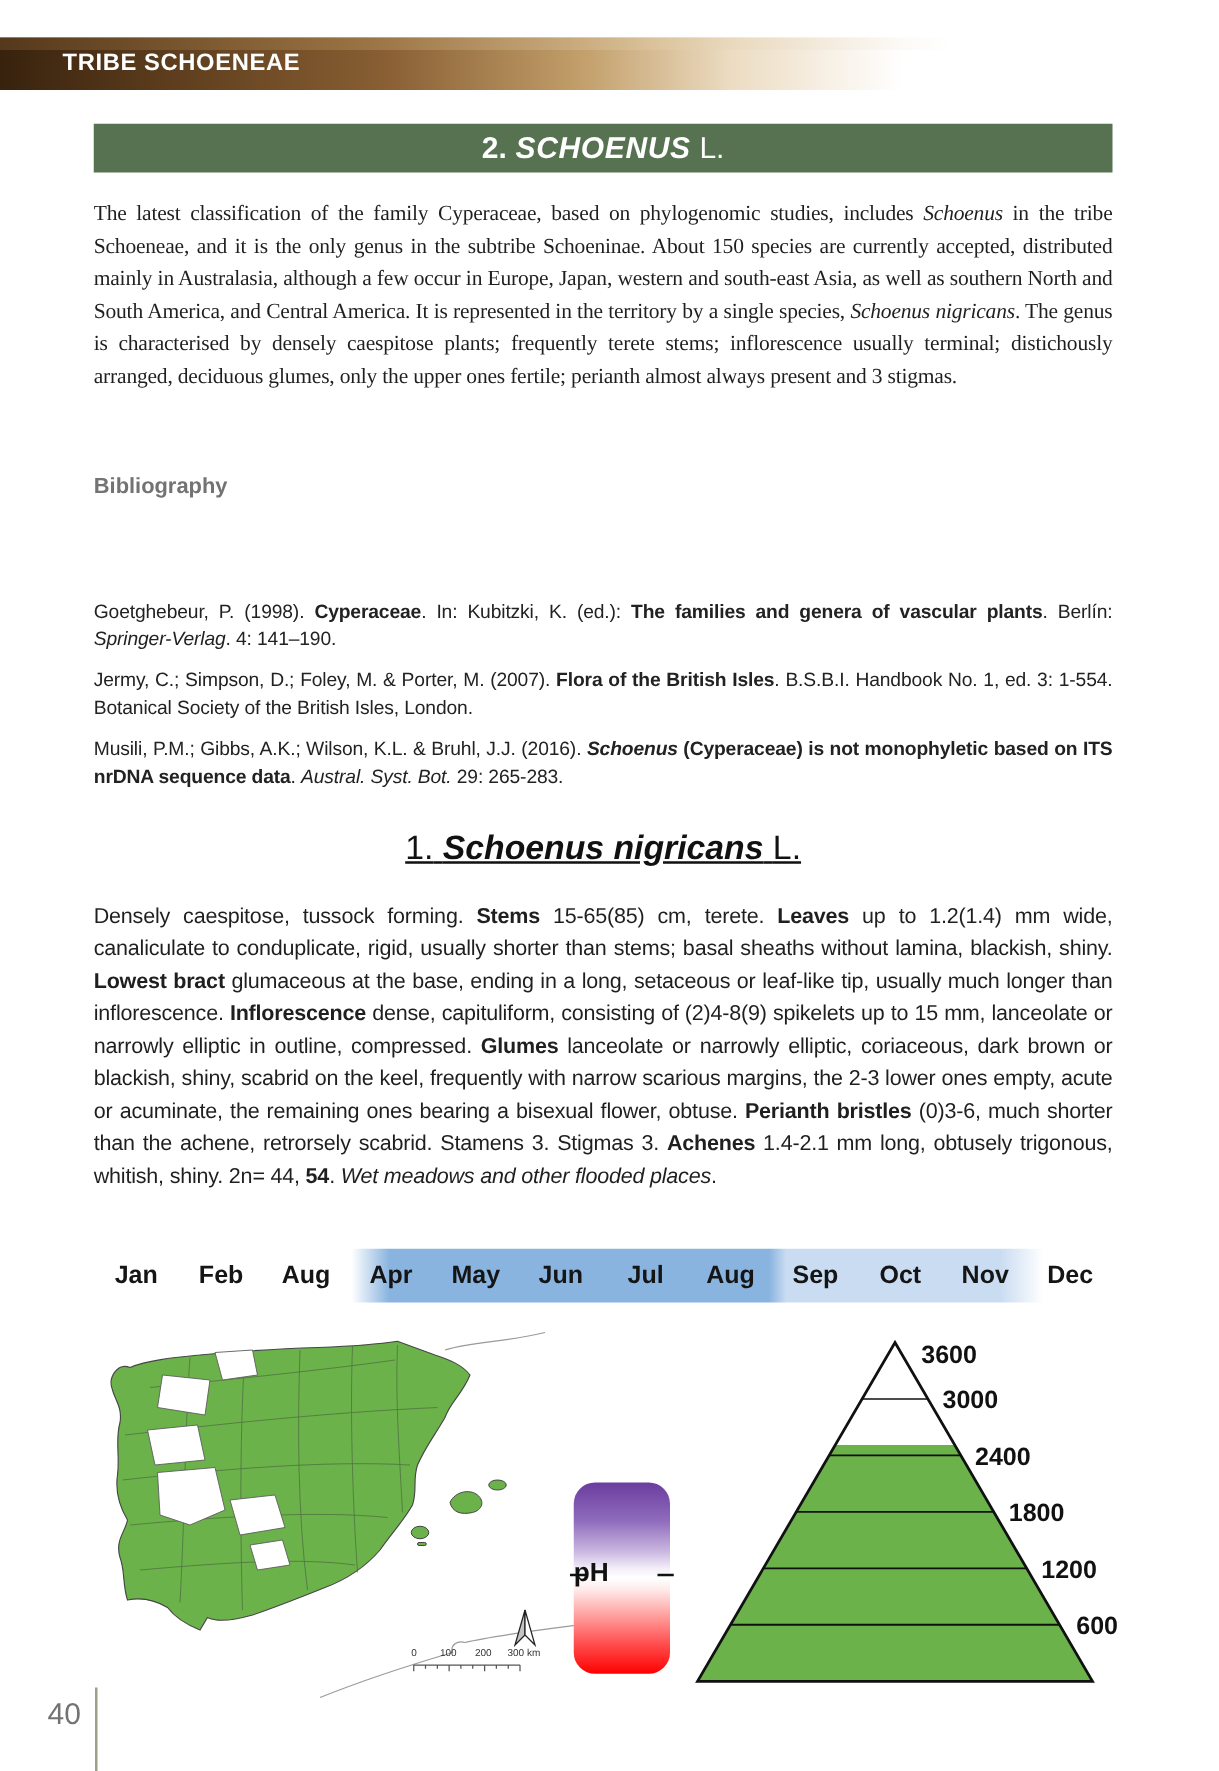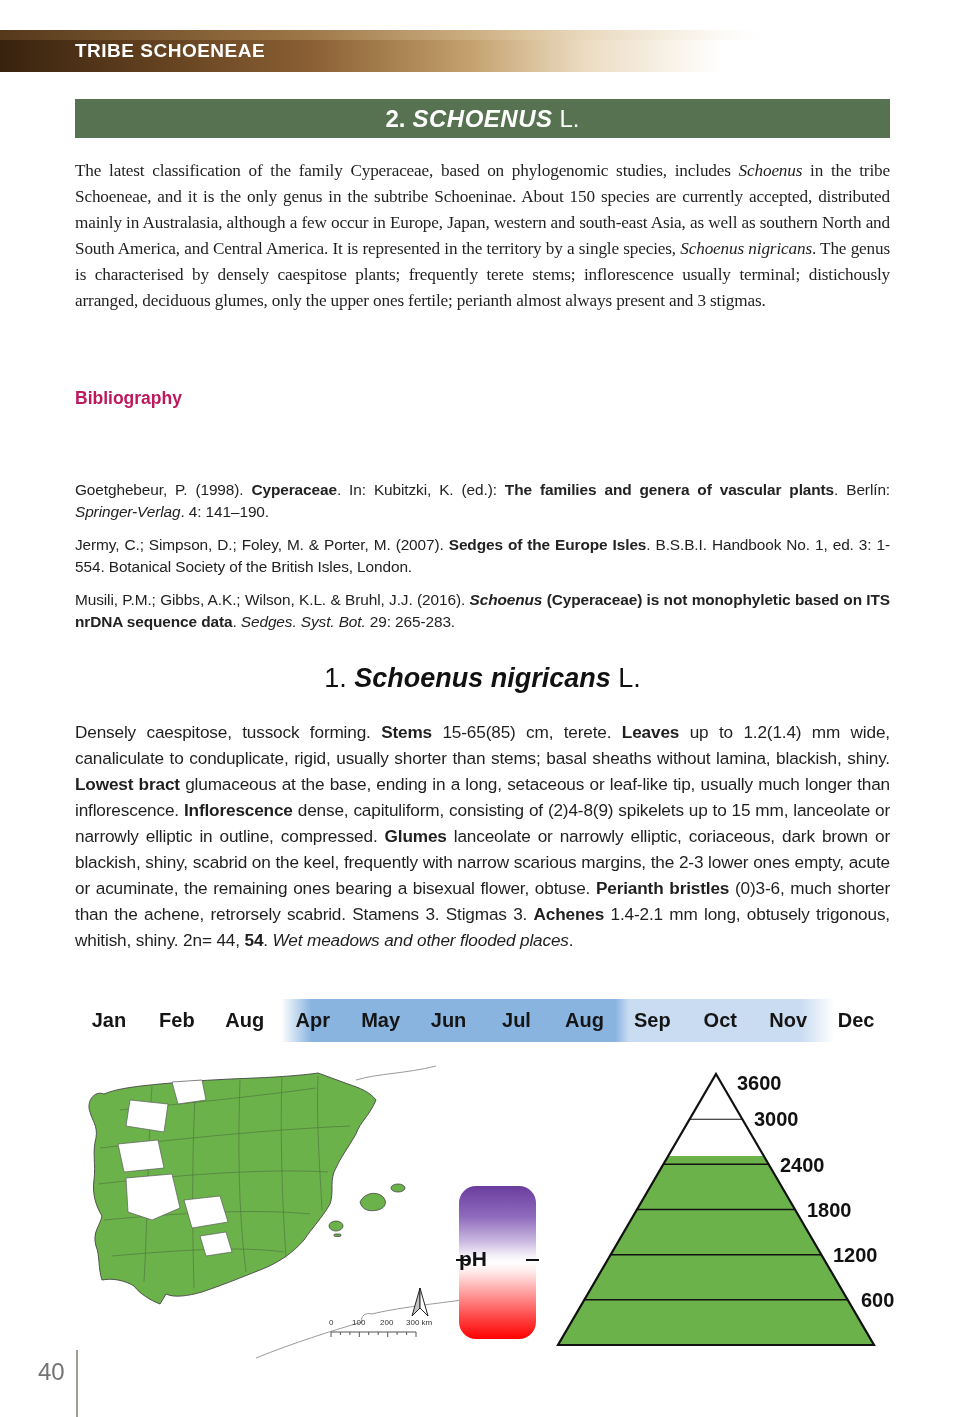--- a/index.html
+++ b/index.html
@@ -5,46 +5,46 @@
   html,body{margin:0;padding:0;background:#ffffff;}
   .page{position:relative;width:975px;height:1417px;background:#fff;overflow:hidden;
         font-family:"Liberation Sans", sans-serif;color:#1f1f1f;}
 
   
   .header-bar{position:absolute;top:30px;left:0;width:100%;height:42px;
     background:linear-gradient(90deg,#38220e 0%,#5d3d1d 14%,#8a6034 32%,#c3a06c 48%,#ecdcc2 60%,#ffffff 74%);
     display:flex;align-items:center;}
   .header-bar::before{content:"";position:absolute;top:0;left:0;width:100%;height:10px;
     background:linear-gradient(90deg,#6d4b26 0%,#a8824f 28%,#e0cba6 55%,#ffffff 78%);opacity:.55;}
-  .header-label{position:relative;padding-left:75px;color:#fff;font-weight:700;font-size:19px;letter-spacing:.5px;}
+  .header-label{position:relative;padding-left:50px;color:#fff;font-weight:700;font-size:19px;letter-spacing:.5px;}
 
   
   .genus-bar{position:absolute;top:99px;left:75px;width:815px;height:39px;background:#577250;
     display:flex;align-items:center;justify-content:center;color:#fff;font-size:24px;gap:7px;}
   .g-num{font-weight:700;}
   .g-name{font-weight:700;font-style:italic;letter-spacing:.5px;}
   .g-auth{font-weight:400;}
 
   
   .para{position:absolute;left:75px;width:815px;margin:0;text-align:justify;
     font-size:17.2px;line-height:26px;letter-spacing:-0.15px;}
   .intro{top:158px;font-family:Liberation Serif, serif;}
   .desc{top:719px;}
   .rt-b{font-weight:700;}
   .rt-i{font-style:italic;}
 
   
-  .bib-head{position:absolute;top:388px;left:75px;margin:0;font-size:17.5px;font-weight:700;color:#be185d;text-align:center;}
+  .bib-head{position:absolute;top:378px;left:75px;margin:0;font-size:17.5px;font-weight:700;color:#737373;text-align:center;}
   .bib{position:absolute;left:75px;width:815px;margin:0;text-align:justify;
     font-size:15.4px;line-height:22px;letter-spacing:-0.1px;color:#222;}
   .bib1{top:424px;} .bib2{top:479px;} .bib3{top:534px;} .bib4{top:589px;}
 
   
   .species-title{position:absolute;top:663px;left:75px;width:815px;margin:0;text-align:center;
-    font-size:27px;font-weight:400;color:#111;}
+    font-size:27px;font-weight:400;color:#111;text-decoration:underline;}
   .sp-name{font-weight:700;font-style:italic;}
   .sp-auth{font-weight:300;}
 
   
   .months{position:absolute;top:999px;left:75px;width:815px;height:43px;display:flex;
     background:linear-gradient(90deg,
       rgba(138,180,224,0) 25.3%, #8ab4e0 29%, #8ab4e0 66.3%,
       #cadcf2 68%, #cadcf2 89%, rgba(202,220,242,0) 93.2%);}
   .month{flex:1;text-align:center;line-height:43px;font-weight:700;font-size:20px;color:#151515;}
 
@@ -80,22 +80,22 @@
   <div class="genus-bar">
     <span class="g-num">2.</span>
     <span class="g-name">SCHOENUS</span>
     <span class="g-auth">L.</span>
   </div>
 
   <p class="para intro"><span>The latest classification of the family Cyperaceae, based on phylogenomic studies, includes </span><span class="rt-i">Schoenus</span><span> in the tribe Schoeneae, and it is the only genus in the subtribe Schoeninae. About 150 species are currently accepted, distributed mainly in Australasia, although a few occur in Europe, Japan, western and south-east Asia, as well as southern North and South America, and Central America. It is represented in the territory by a single species, </span><span class="rt-i">Schoenus nigricans</span><span>. The genus is characterised by densely caespitose plants; frequently terete stems; inflorescence usually terminal; distichously arranged, deciduous glumes, only the upper ones fertile; perianth almost always present and 3 stigmas.</span></p>
 
   <h3 class="bib-head">Bibliography</h3>
   <p class="bib bib2"><span>Goetghebeur, P. (1998). </span><span class="rt-b">Cyperaceae</span><span>. In: Kubitzki, K. (ed.): </span><span class="rt-b">The families and genera of vascular plants</span><span>. Berlín: </span><span class="rt-i">Springer-Verlag</span><span>. 4: 141–190.</span></p>
-  <p class="bib bib3"><span>Jermy, C.; Simpson, D.; Foley, M. &amp; Porter, M. (2007). </span><span class="rt-b">Sedges of the Europe Isles</span><span>. B.S.B.I. Handbook No. 1, ed. 3: 1-554. Botanical Society of the British Isles, London.</span></p>
-  <p class="bib bib4"><span>Musili, P.M.; Gibbs, A.K.; Wilson, K.L. &amp; Bruhl, J.J. (2016). </span><span class="rt-b rt-i">Schoenus</span><span class="rt-b"> (Cyperaceae) is not monophyletic based on ITS nrDNA sequence data</span><span>. </span><span class="rt-i">Sedges. Syst. Bot.</span><span> 29: 265-283.</span></p>
+  <p class="bib bib3"><span>Jermy, C.; Simpson, D.; Foley, M. &amp; Porter, M. (2007). </span><span class="rt-b">Flora of the British Isles</span><span>. B.S.B.I. Handbook No. 1, ed. 3: 1-554. Botanical Society of the British Isles, London.</span></p>
+  <p class="bib bib4"><span>Musili, P.M.; Gibbs, A.K.; Wilson, K.L. &amp; Bruhl, J.J. (2016). </span><span class="rt-b rt-i">Schoenus</span><span class="rt-b"> (Cyperaceae) is not monophyletic based on ITS nrDNA sequence data</span><span>. </span><span class="rt-i">Austral. Syst. Bot.</span><span> 29: 265-283.</span></p>
 
   <h2 class="species-title"><span>1.</span> <span class="sp-name">Schoenus nigricans</span> <span class="sp-auth">L.</span></h2>
 
   <p class="para desc"><span>Densely caespitose, tussock forming. </span><span class="rt-b">Stems</span><span> 15-65(85) cm, terete. </span><span class="rt-b">Leaves</span><span> up to 1.2(1.4) mm wide, canaliculate to conduplicate, rigid, usually shorter than stems; basal sheaths without lamina, blackish, shiny. </span><span class="rt-b">Lowest bract</span><span> glumaceous at the base, ending in a long, setaceous or leaf-like tip, usually much longer than inflorescence. </span><span class="rt-b">Inflorescence</span><span> dense, capituliform, consisting of (2)4-8(9) spikelets up to 15 mm, lanceolate or narrowly elliptic in outline, compressed. </span><span class="rt-b">Glumes</span><span> lanceolate or narrowly elliptic, coriaceous, dark brown or blackish, shiny, scabrid on the keel, frequently with narrow scarious margins, the 2-3 lower ones empty, acute or acuminate, the remaining ones bearing a bisexual flower, obtuse. </span><span class="rt-b">Perianth bristles</span><span> (0)3-6, much shorter than the achene, retrorsely scabrid. Stamens 3. Stigmas 3. </span><span class="rt-b">Achenes</span><span> 1.4-2.1 mm long, obtusely trigonous, whitish, shiny. 2n= 44, </span><span class="rt-b">54</span><span>. </span><span class="rt-i">Wet meadows and other flooded places</span><span>.</span></p>
 
   <div class="months">
     <div class="month">Jan</div>
     <div class="month">Feb</div>
     <div class="month">Aug</div>
     <div class="month">Apr</div>

